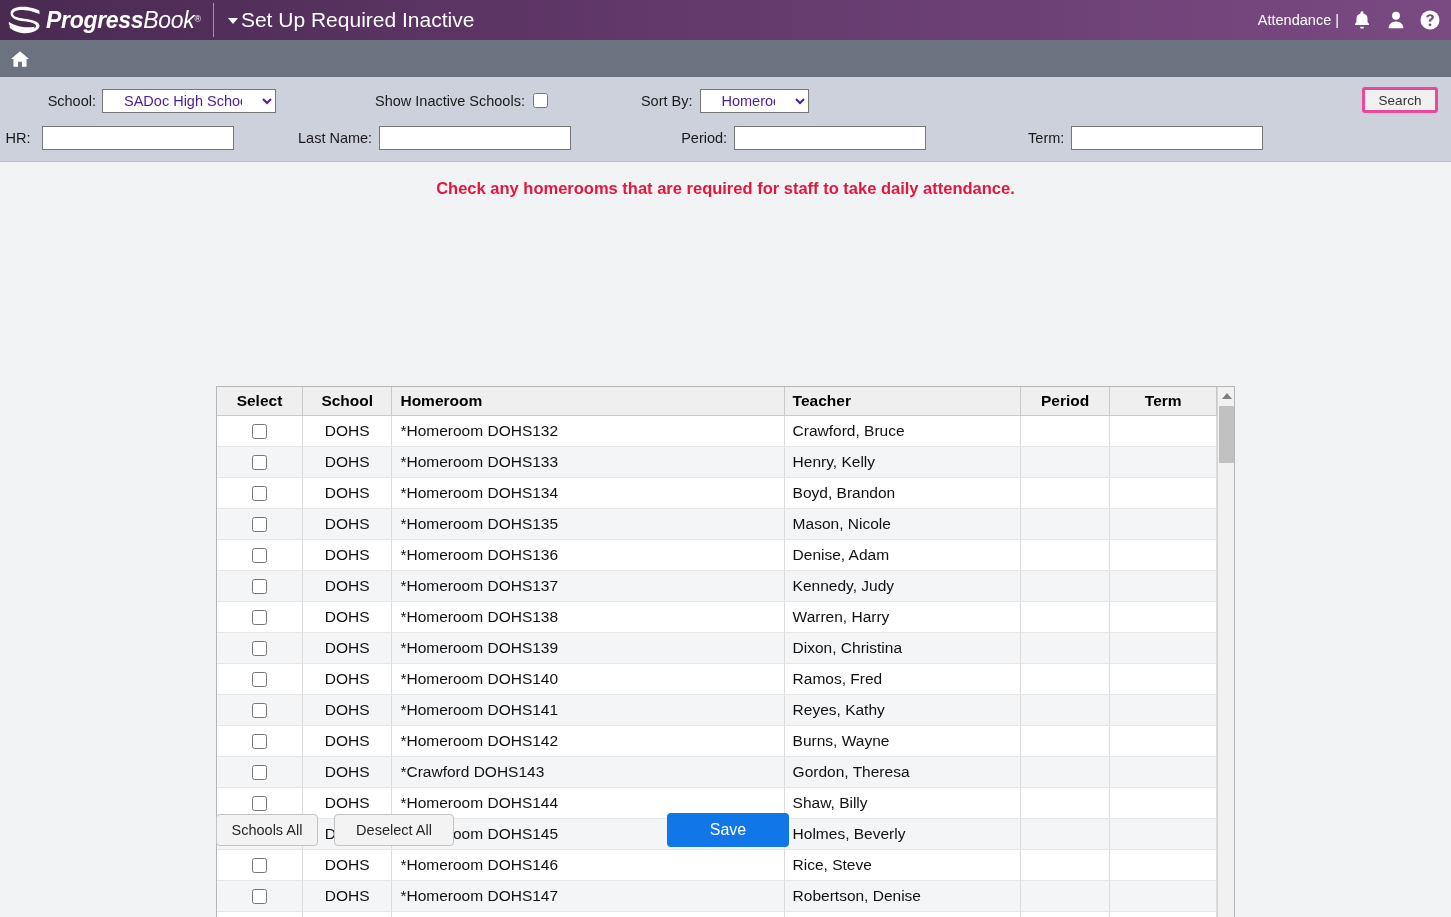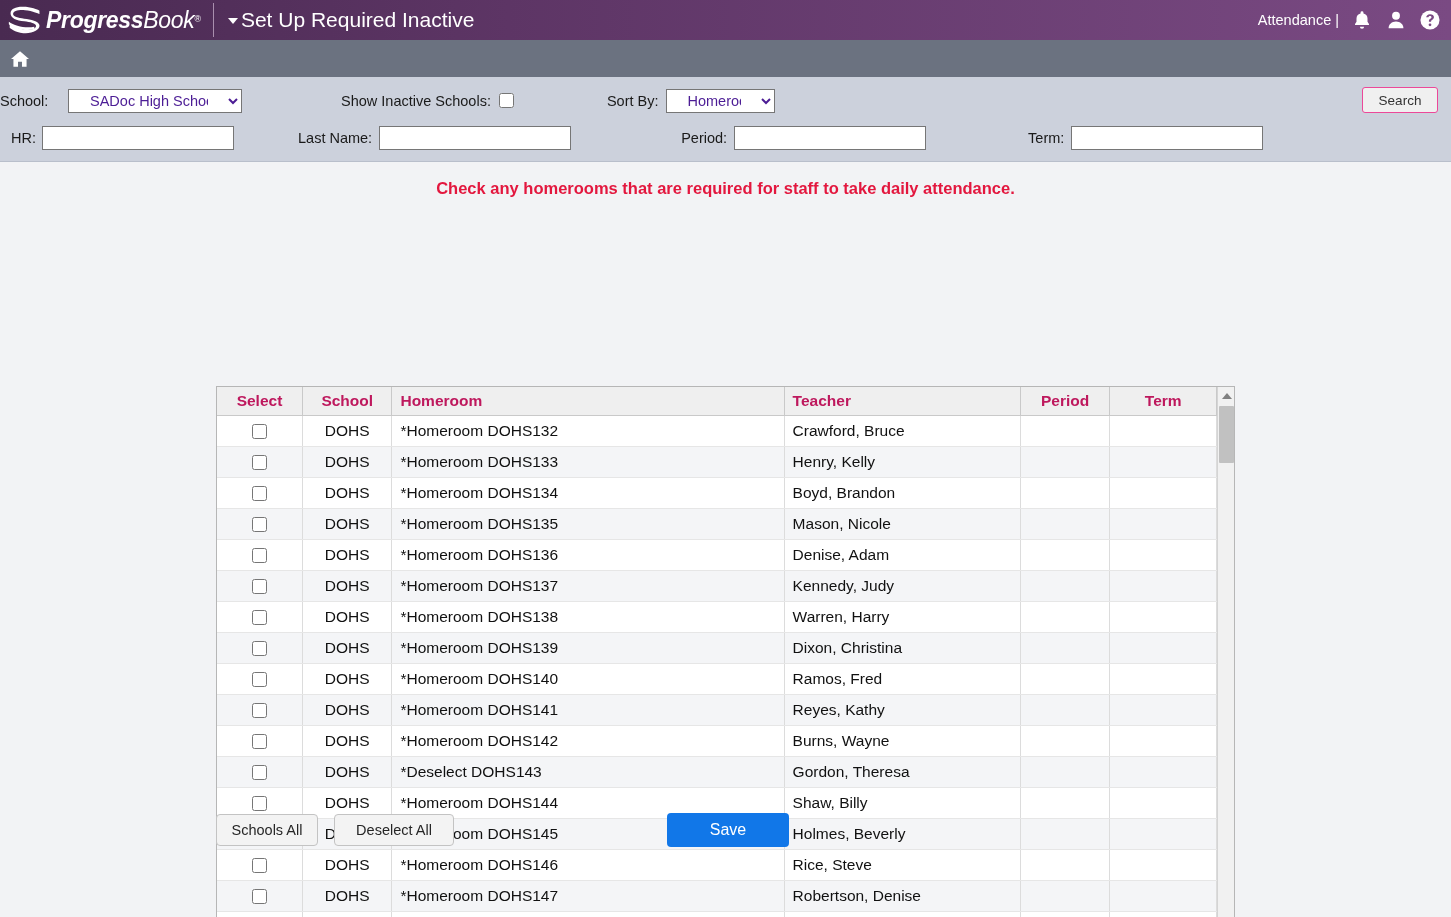--- a/index.html
+++ b/index.html
@@ -114,33 +114,33 @@
   }
   .cb {
     width: 15px; height: 15px; margin: 0;
     vertical-align: middle;
   }
   .search-btn {
     position: absolute;
     right: 13px; top: 10px;
     width: 76px; height: 26px;
     background: #f0f0f0;
-    border: 1px solid #ec4899;
+    border: 3px solid #ec4899;
     border-radius: 3px;
     font-family: "Liberation Sans", sans-serif;
     font-size: 13.5px;
     color: #333;
     cursor: pointer;
   }
 
   
-  .c-school-lbl { width: 68px; padding-right: 24px; }
+  .c-school-lbl { width: 102px; padding-right: 6px; }
   .c-inactive-lbl { margin-left: 99px; }
   .c-sortby-lbl { margin-left: 93px; }
-  .c-hr-lbl { width: 42px; padding-right: 6px; }
+  .c-hr-lbl { width: 42px; padding-right: 6px; text-align: center; }
   .c-last-lbl { margin-left: 64px; padding-right: 7px; }
   .c-period-lbl { margin-left: 110px; padding-right: 7px; }
   .c-term-lbl { margin-left: 102px; padding-right: 7px; }
 
   
   .page-body { background: #f2f3f5; height: 755px; position: relative; }
   .instruction {
     text-align: center;
     color: #e3173e;
     font-weight: bold;
@@ -163,21 +163,21 @@
     width: 100%;
     border-collapse: collapse;
     table-layout: fixed;
     font-size: 15.5px;
   }
   table.grid th {
     background: #efefef;
     border-right: 1px solid #c9c9c9;
     border-bottom: 1px solid #c9c9c9;
     font-weight: bold;
-    color: #be185d;
+    color: #000000;
     font-size: 15.5px;
     height: 28px;
     padding: 0 8px;
     text-align: left;
   }
   table.grid th.center { text-align: center; }
   table.grid td {
     border-right: 1px solid #dcdcdc;
     border-bottom: 1px solid #e6e6e6;
     height: 31px;
@@ -436,21 +436,21 @@
               <td class="center"><input type="checkbox" class="cb" style=""></td>
               <td class="center">DOHS</td>
               <td>*Homeroom DOHS142</td>
               <td>Burns, Wayne</td>
               <td class="center"></td>
               <td class="center"></td>
             </tr>
             <tr class="even">
               <td class="center"><input type="checkbox" class="cb" style=""></td>
               <td class="center">DOHS</td>
-              <td>*Deselect DOHS143</td>
+              <td>*Crawford DOHS143</td>
               <td>Gordon, Theresa</td>
               <td class="center"></td>
               <td class="center"></td>
             </tr>
             <tr class="odd">
               <td class="center"><input type="checkbox" class="cb" style=""></td>
               <td class="center">DOHS</td>
               <td>*Homeroom DOHS144</td>
               <td>Shaw, Billy</td>
               <td class="center"></td>

